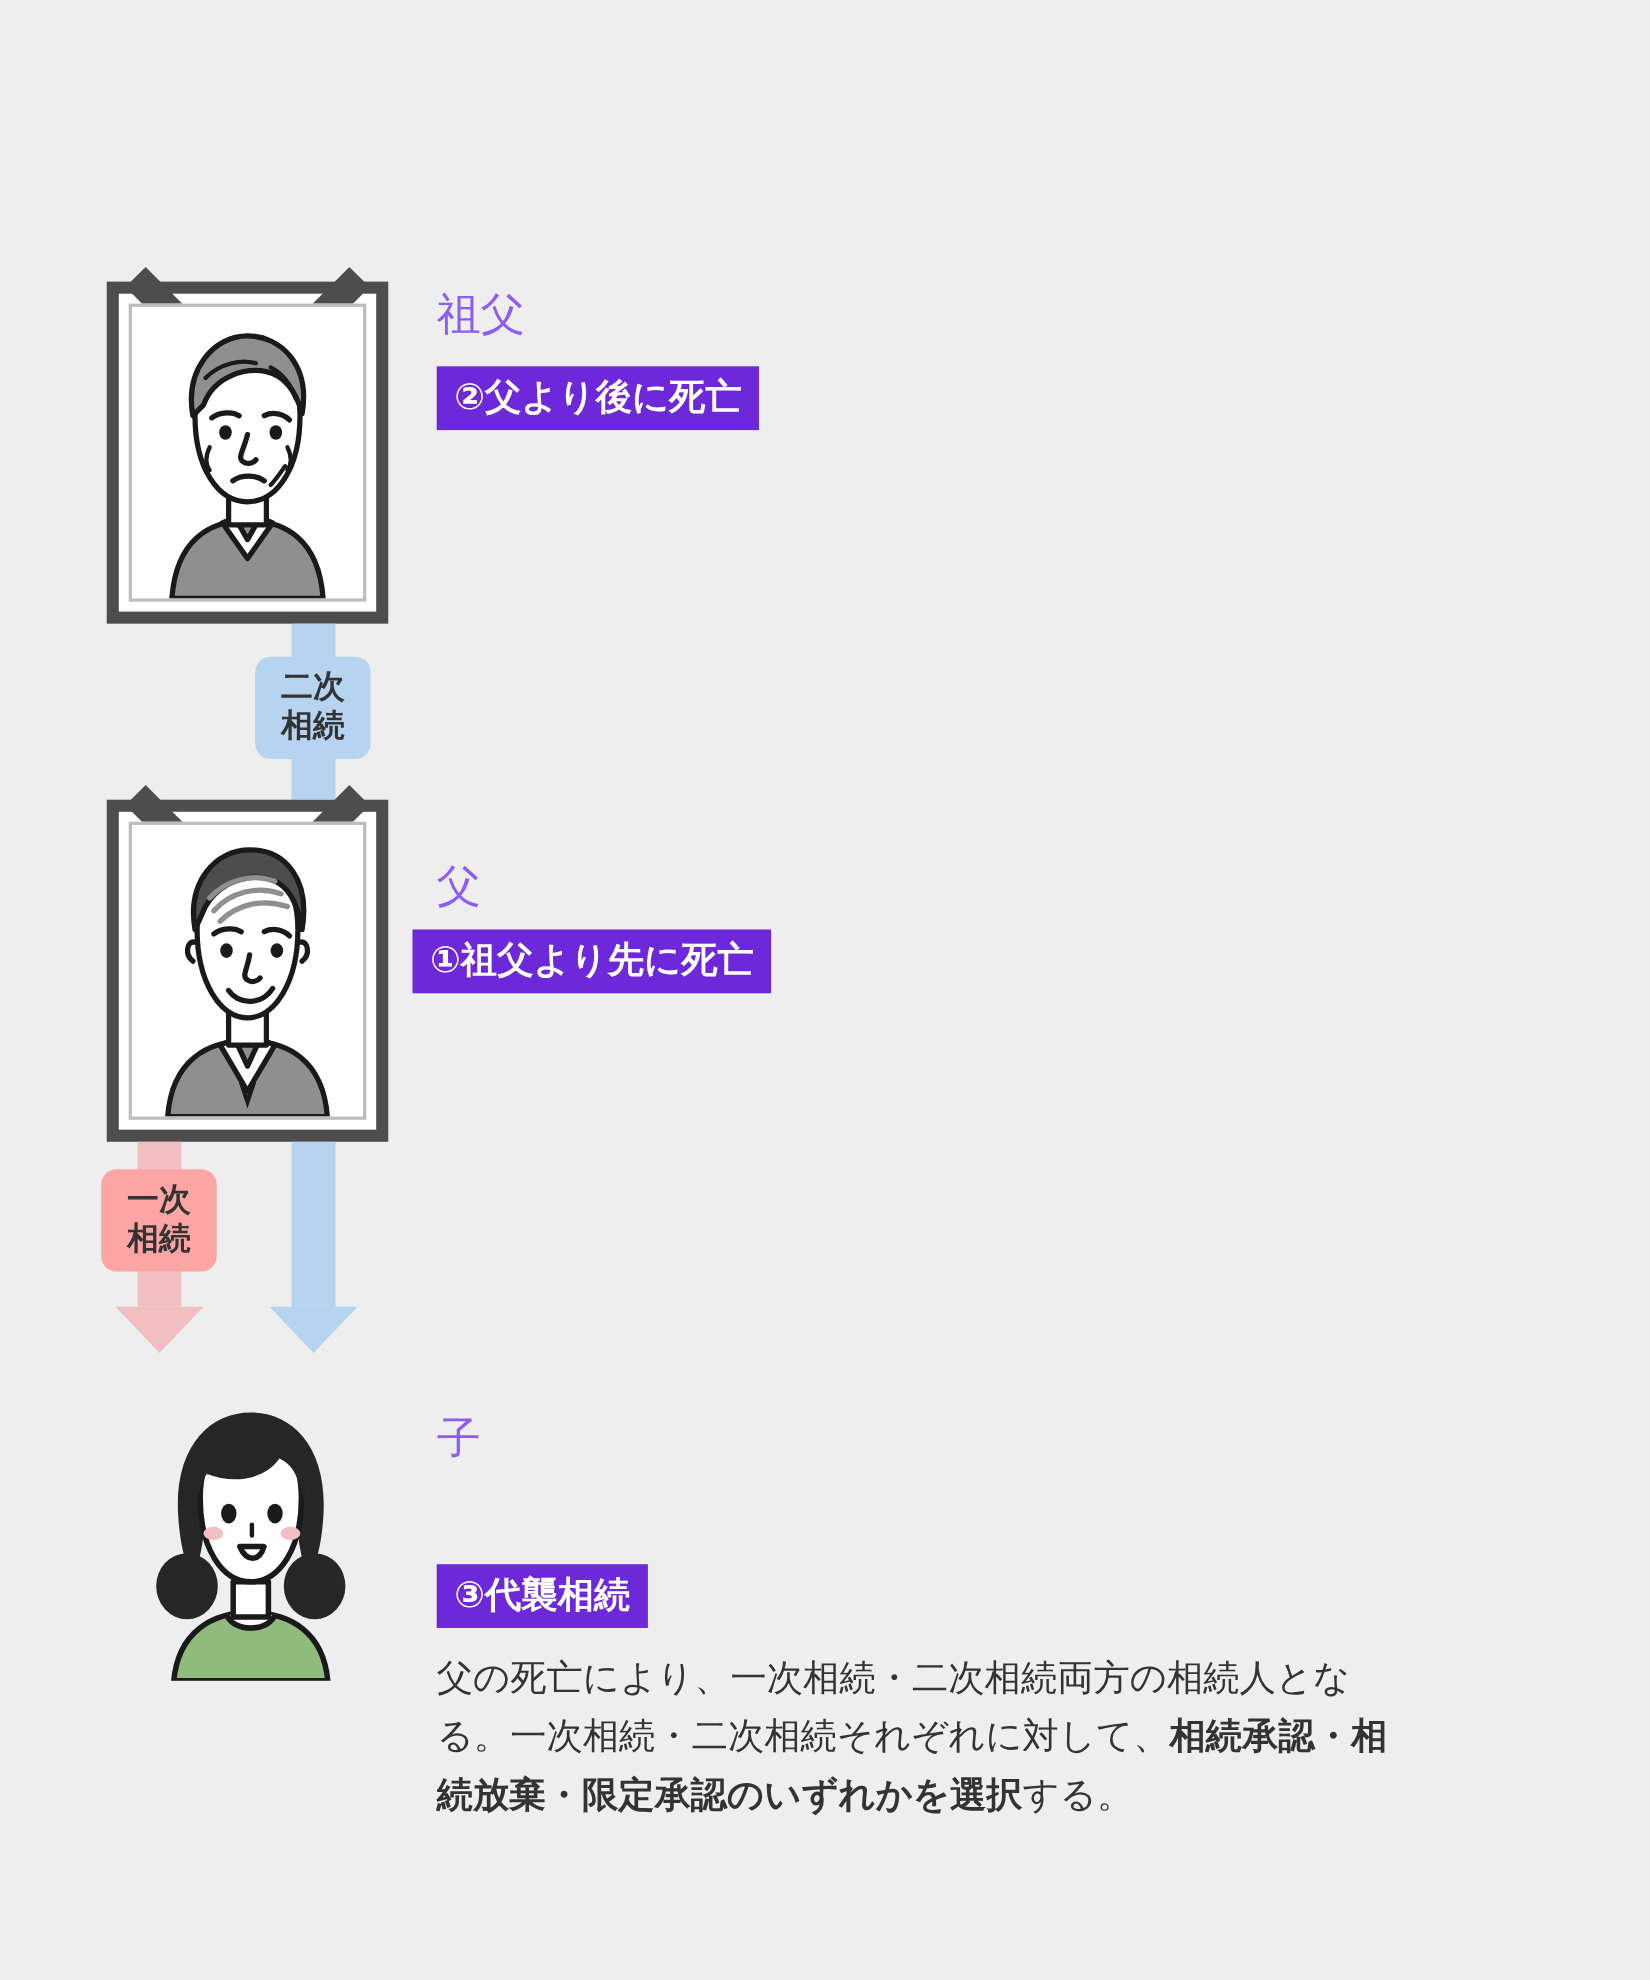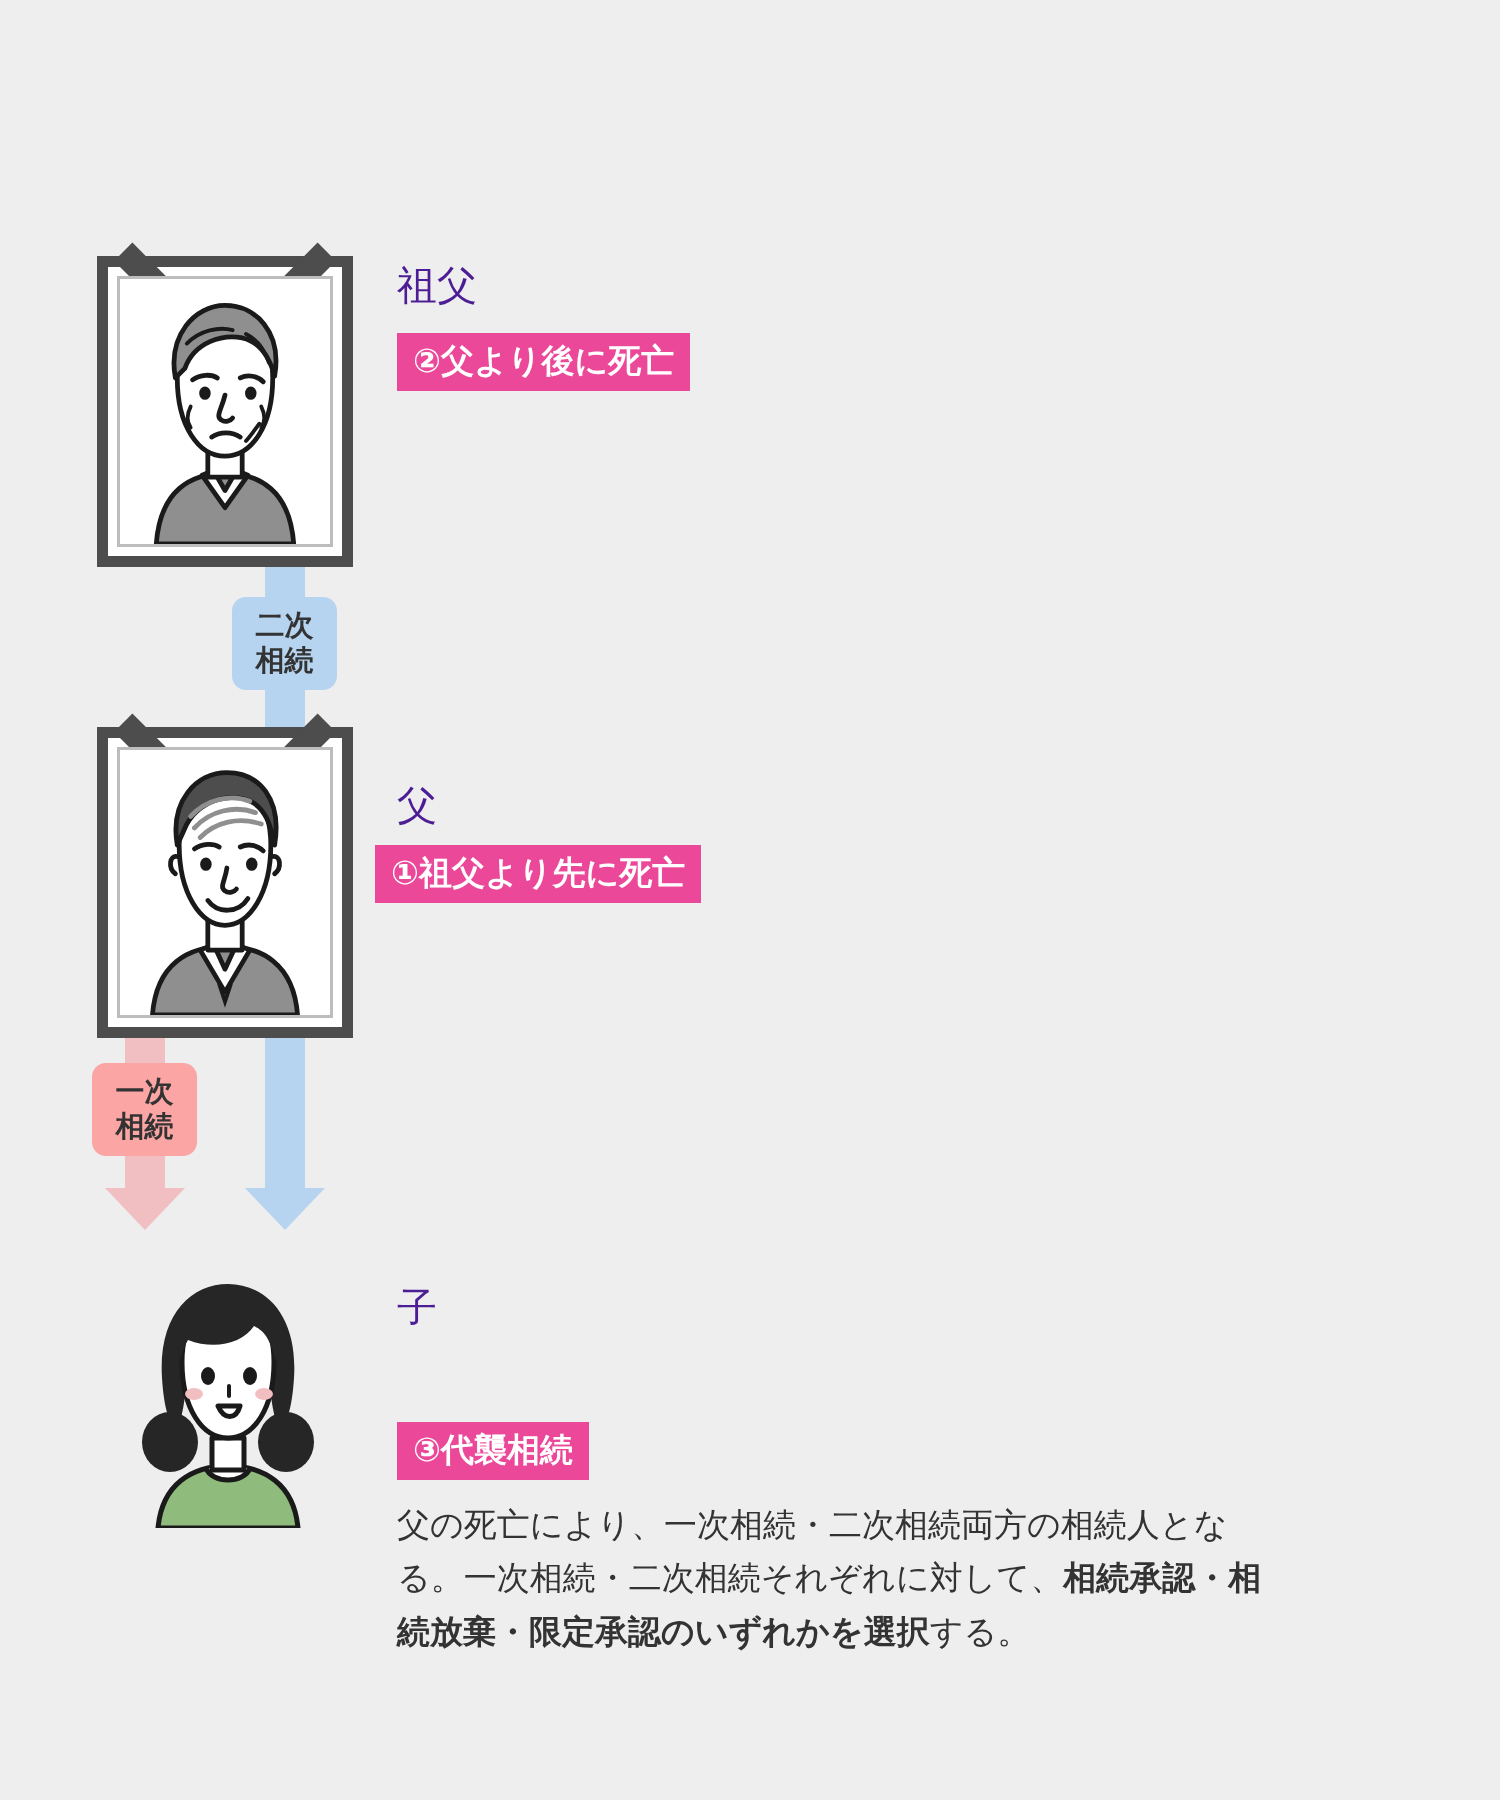--- a/index.html
+++ b/index.html
@@ -53,26 +53,26 @@
     height: 150px;
     background: #4d4d4d;
   }
   .ribbon-l { left: 6px;  transform-origin: top left;  transform: rotate(-45deg); }
   .ribbon-r { right: 6px; transform-origin: top right; transform: rotate(45deg); }
 
   .person-name {
     position: absolute;
     font-size: 40px;
     font-weight: normal;
-    color: #4c1d95;
+    color: #8b5cf6;
   }
 
   .badge {
     position: absolute;
-    background: #ec4899;
+    background: #6d28d9;
     color: #ffffff;
     font-size: 33px;
     font-weight: bold;
     padding: 9px 16px 11px 16px;
     white-space: nowrap;
     line-height: 1.15;
   }
 
   
   .arrow {

